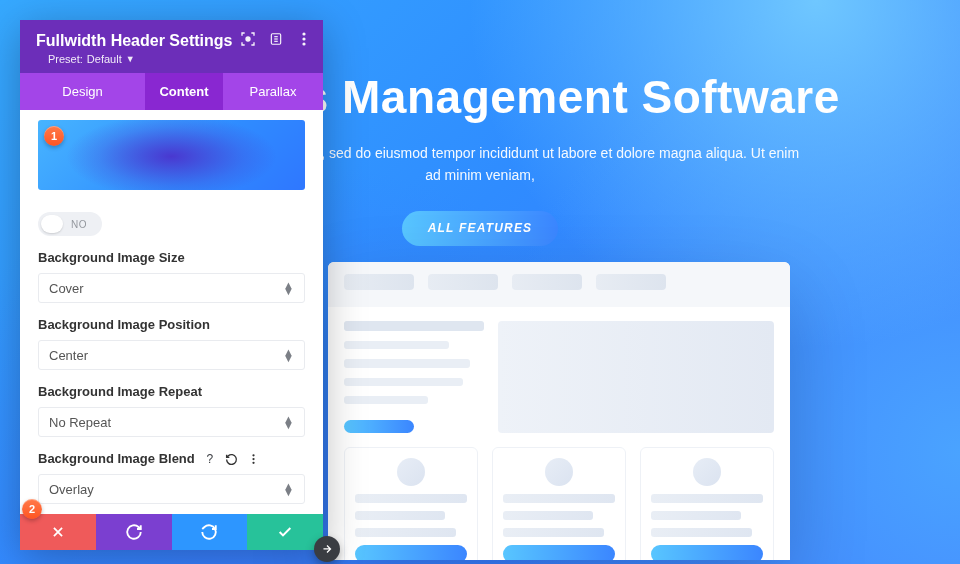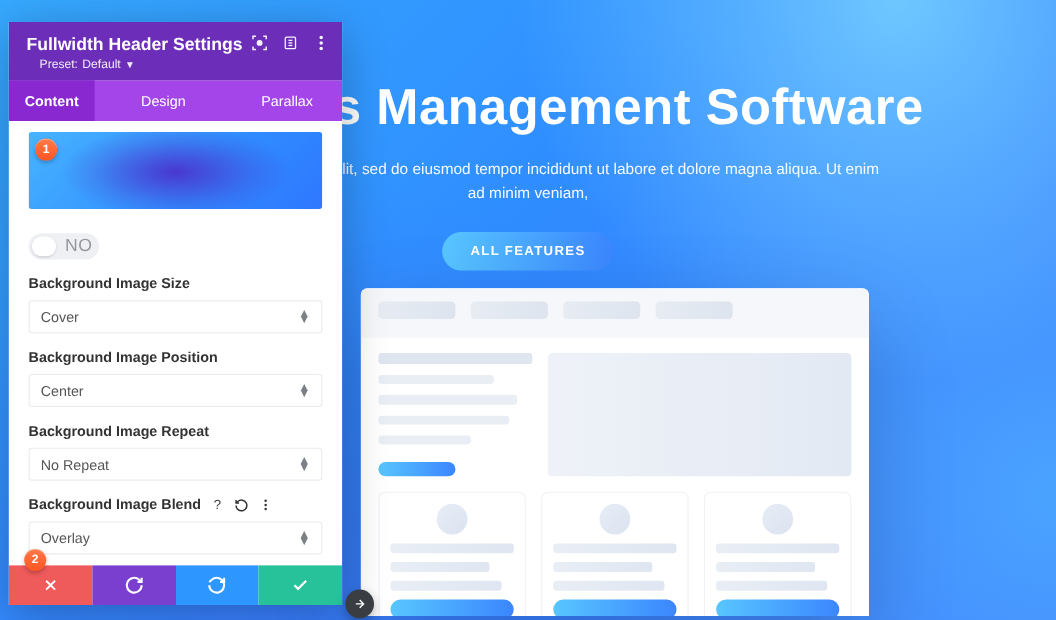--- a/index.html
+++ b/index.html
@@ -12,59 +12,59 @@
     background:
       radial-gradient(circle at 85% 0%, #6fc7ff 0%, rgba(111,199,255,0) 35%),
       radial-gradient(circle at 100% 80%, #4aa3ff 0%, rgba(74,163,255,0) 45%),
       radial-gradient(circle at 30% 110%, #3a7eff 0%, rgba(58,126,255,0) 50%),
       linear-gradient(135deg,#36a9ff 0%, #2f8cff 45%, #3e6eff 100%);
   }
   .hero { position: absolute; left: 0; right: 0; top: 70px; color: #fff; text-align: center; }
   .hero h1 { font-size: 46px; font-weight: 800; letter-spacing: .5px; }
   .hero p { font-size: 14px; margin-top: 18px; line-height: 1.6; max-width: 640px; margin-left: auto; margin-right: auto; opacity: .95; }
   .hero .cta { margin-top: 24px; display: flex; gap: 18px; justify-content: center; }
-  .btn { display: inline-flex; align-items: center; justify-content: center; height: 35px; padding: 0 26px; border-radius: 21px; font-size: 12px; font-weight: 700; letter-spacing: 1.2px; text-transform: uppercase; cursor: pointer; }
+  .btn { display: inline-flex; align-items: center; justify-content: center; height: 35px; padding: 0 26px; border-radius: 21px; font-size: 12px; font-weight: 700; letter-spacing: 1.2px; text-transform: uppercase; cursor: pointer; font-style: italic; }
   .btn-primary { background: linear-gradient(90deg,#58c6ff 0%, #3b86ff 100%); color: #fff; }
   .btn-secondary { background: #fff; color: #4b5fe0; }
 
   .mock { position: absolute; left: 328px; top: 262px; width: 462px; height: 298px; background: #fff; border-radius: 6px 6px 0 0; box-shadow: 0 30px 80px rgba(0,0,0,.18); overflow: hidden; }
   .mock .topbar { height: 45px; display: flex; gap: 14px; padding: 12px 16px; background: #f5f7fa; }
   .mock .topbar span { display: block; height: 16px; border-radius: 4px; background: linear-gradient(90deg,#e7ecf3,#dde4ee); }
   .mock .mhero { height: 140px; display: flex; gap: 14px; padding: 14px 16px; }
   .mock .mhero .mside { width: 140px; display: flex; flex-direction: column; gap: 10px; }
   .mock .mhero .mside span { display:block; height:12px; border-radius:3px; background:#e9eef5; }
   .mock .mhero .mimg { flex:1; border-radius:4px; background:linear-gradient(90deg,#eef2f8,#e3e9f3); }
   .mock .cards { display:flex; gap:14px; padding:0 16px; }
   .mock .card { flex:1; border:1px solid #eef1f6; border-radius:6px; padding:10px; display:flex; flex-direction:column; align-items:stretch; gap:8px; }
   .mock .dot { width:28px; height:28px; border-radius:50%; background:linear-gradient(135deg,#e7edf6,#dbe3f0); align-self:center; }
   .mock .card span { display:block; height:9px; border-radius:3px; background:linear-gradient(90deg,#e9eef5,#dfe6f1); }
   .mock .card .cbtn { height:18px; border-radius:9px; background:linear-gradient(90deg,#58c6ff,#3b86ff); }
 
   
-  .panel { position:absolute; left:8px; top:20px; width:303px; height:530px; background:#fff; box-shadow:0 8px 40px rgba(0,0,0,.28); display:flex; flex-direction:column; overflow:hidden; }
+  .panel { position:absolute; left:20px; top:20px; width:303px; height:530px; background:#fff; box-shadow:0 8px 40px rgba(0,0,0,.28); display:flex; flex-direction:column; overflow:hidden; }
   .phead { background:#6c2eb9; color:#fff; padding:12px 16px 8px; position:relative; }
   .phead h2 { font-size:16px; font-weight:600; }
   .phead .preset { font-size:11px; margin-top:3px; opacity:.9; display:flex; align-items:center; gap:4px; cursor:pointer;padding-left:12px; }
   .phead .preset .chev { font-size:9px; }
   .phead .hicons { position:absolute; right:10px; top:10px; display:flex; gap:10px; }
   .phead .hicons span { width:18px; height:18px; display:flex; align-items:center; justify-content:center; cursor:pointer; opacity:.95; }
   .ptabs { display:flex; background:#a345e8; color:#fff; font-size:13px; }
   .ptabs .tab { padding:11px 0; text-align:center; cursor:pointer; }
   .ptabs .t-content { width:78px; background:#8927d1; font-weight:600; }
   .ptabs .t-design { flex:1; }
   .ptabs .t-advanced { width:100px; }
 
   .pbody { flex:1; overflow:hidden; padding:10px 18px; display:flex; flex-direction:column; gap:14px; color:#333; }
   .preview { position:relative; height:120px; border-radius:3px; background:
     radial-gradient(ellipse 150px 60px at 50% 52%, #4938d0 0%, rgba(73,56,208,.25) 48%, rgba(73,56,208,0) 70%),
     linear-gradient(135deg,#47b4ff 0%, #2f8cff 60%, #2f77ff 100%); }
   .field label { font-size:13px; font-weight:600; color:#333; display:block; }
   .toggle { margin-top:8px; width:64px; height:24px; border-radius:12px; background:#eef0f4; display:flex; align-items:center; padding:3px; cursor:pointer; }
   .toggle .knob { width:22px; height:18px; border-radius:9px; background:#fff; box-shadow:0 1px 2px rgba(0,0,0,.15); }
-  .toggle .tlabel { font-size:16px; font-weight:400; color:#94989e; letter-spacing:.5px; margin-left:8px; }
+  .toggle .tlabel { font-size:10px; font-weight:400; color:#94989e; letter-spacing:.5px; margin-left:8px; }
   .select { margin-top:8px; height:30px; border:1px solid #e9ebef; border-radius:3px; background:#fff; display:flex; align-items:center; padding:0 10px; font-size:13px; color:#555; justify-content:space-between; cursor:pointer; }
   .select .caret { color:#7b7f86; font-size:11px; display:flex; flex-direction:column; line-height:6px; }
 
   .blend-label { display:flex; align-items:flex-end; gap:8px; }
   .blend-label .help, .blend-label .reset, .blend-label .more { width:14px; height:14px; display:flex; align-items:center; justify-content:center; cursor:pointer; color:#393c41; font-size:12px; }
 
   .annot { position:absolute; width:20px; height:20px; border-radius:50%; background:linear-gradient(#ff7a4a,#ff5522); color:#fff; font-size:11px; font-weight:700; display:flex; align-items:center; justify-content:center; box-shadow:0 2px 4px rgba(0,0,0,.25), inset 0 1px 0 rgba(255,255,255,.3); z-index:5; }
 
   .pfooter { height:36px; display:flex; }
   .pfooter > div { flex:1; display:flex; align-items:center; justify-content:center; cursor:pointer; color:#fff; font-size:14px; }
@@ -159,22 +159,22 @@
         <svg width="4" height="14" viewBox="0 0 4 14" fill="#fff">
             <circle cx="2" cy="2" r="1.6"></circle>
             <circle cx="2" cy="7" r="1.6"></circle>
             <circle cx="2" cy="12" r="1.6"></circle>
           </svg>
       </span>
     </div>
   </div>
 
   <div class="ptabs">
+    <div class="tab t-design">Design</div>
     <div class="tab t-content">Content</div>
-    <div class="tab t-design">Design</div>
     <div class="tab t-advanced">Parallax</div>
   </div>
 
   <div class="pbody">
     <div class="preview">
       <div class="annot" style="left:6px;top:6px">1</div>
     </div>
 
     <div class="field">
       <div class="toggle">

